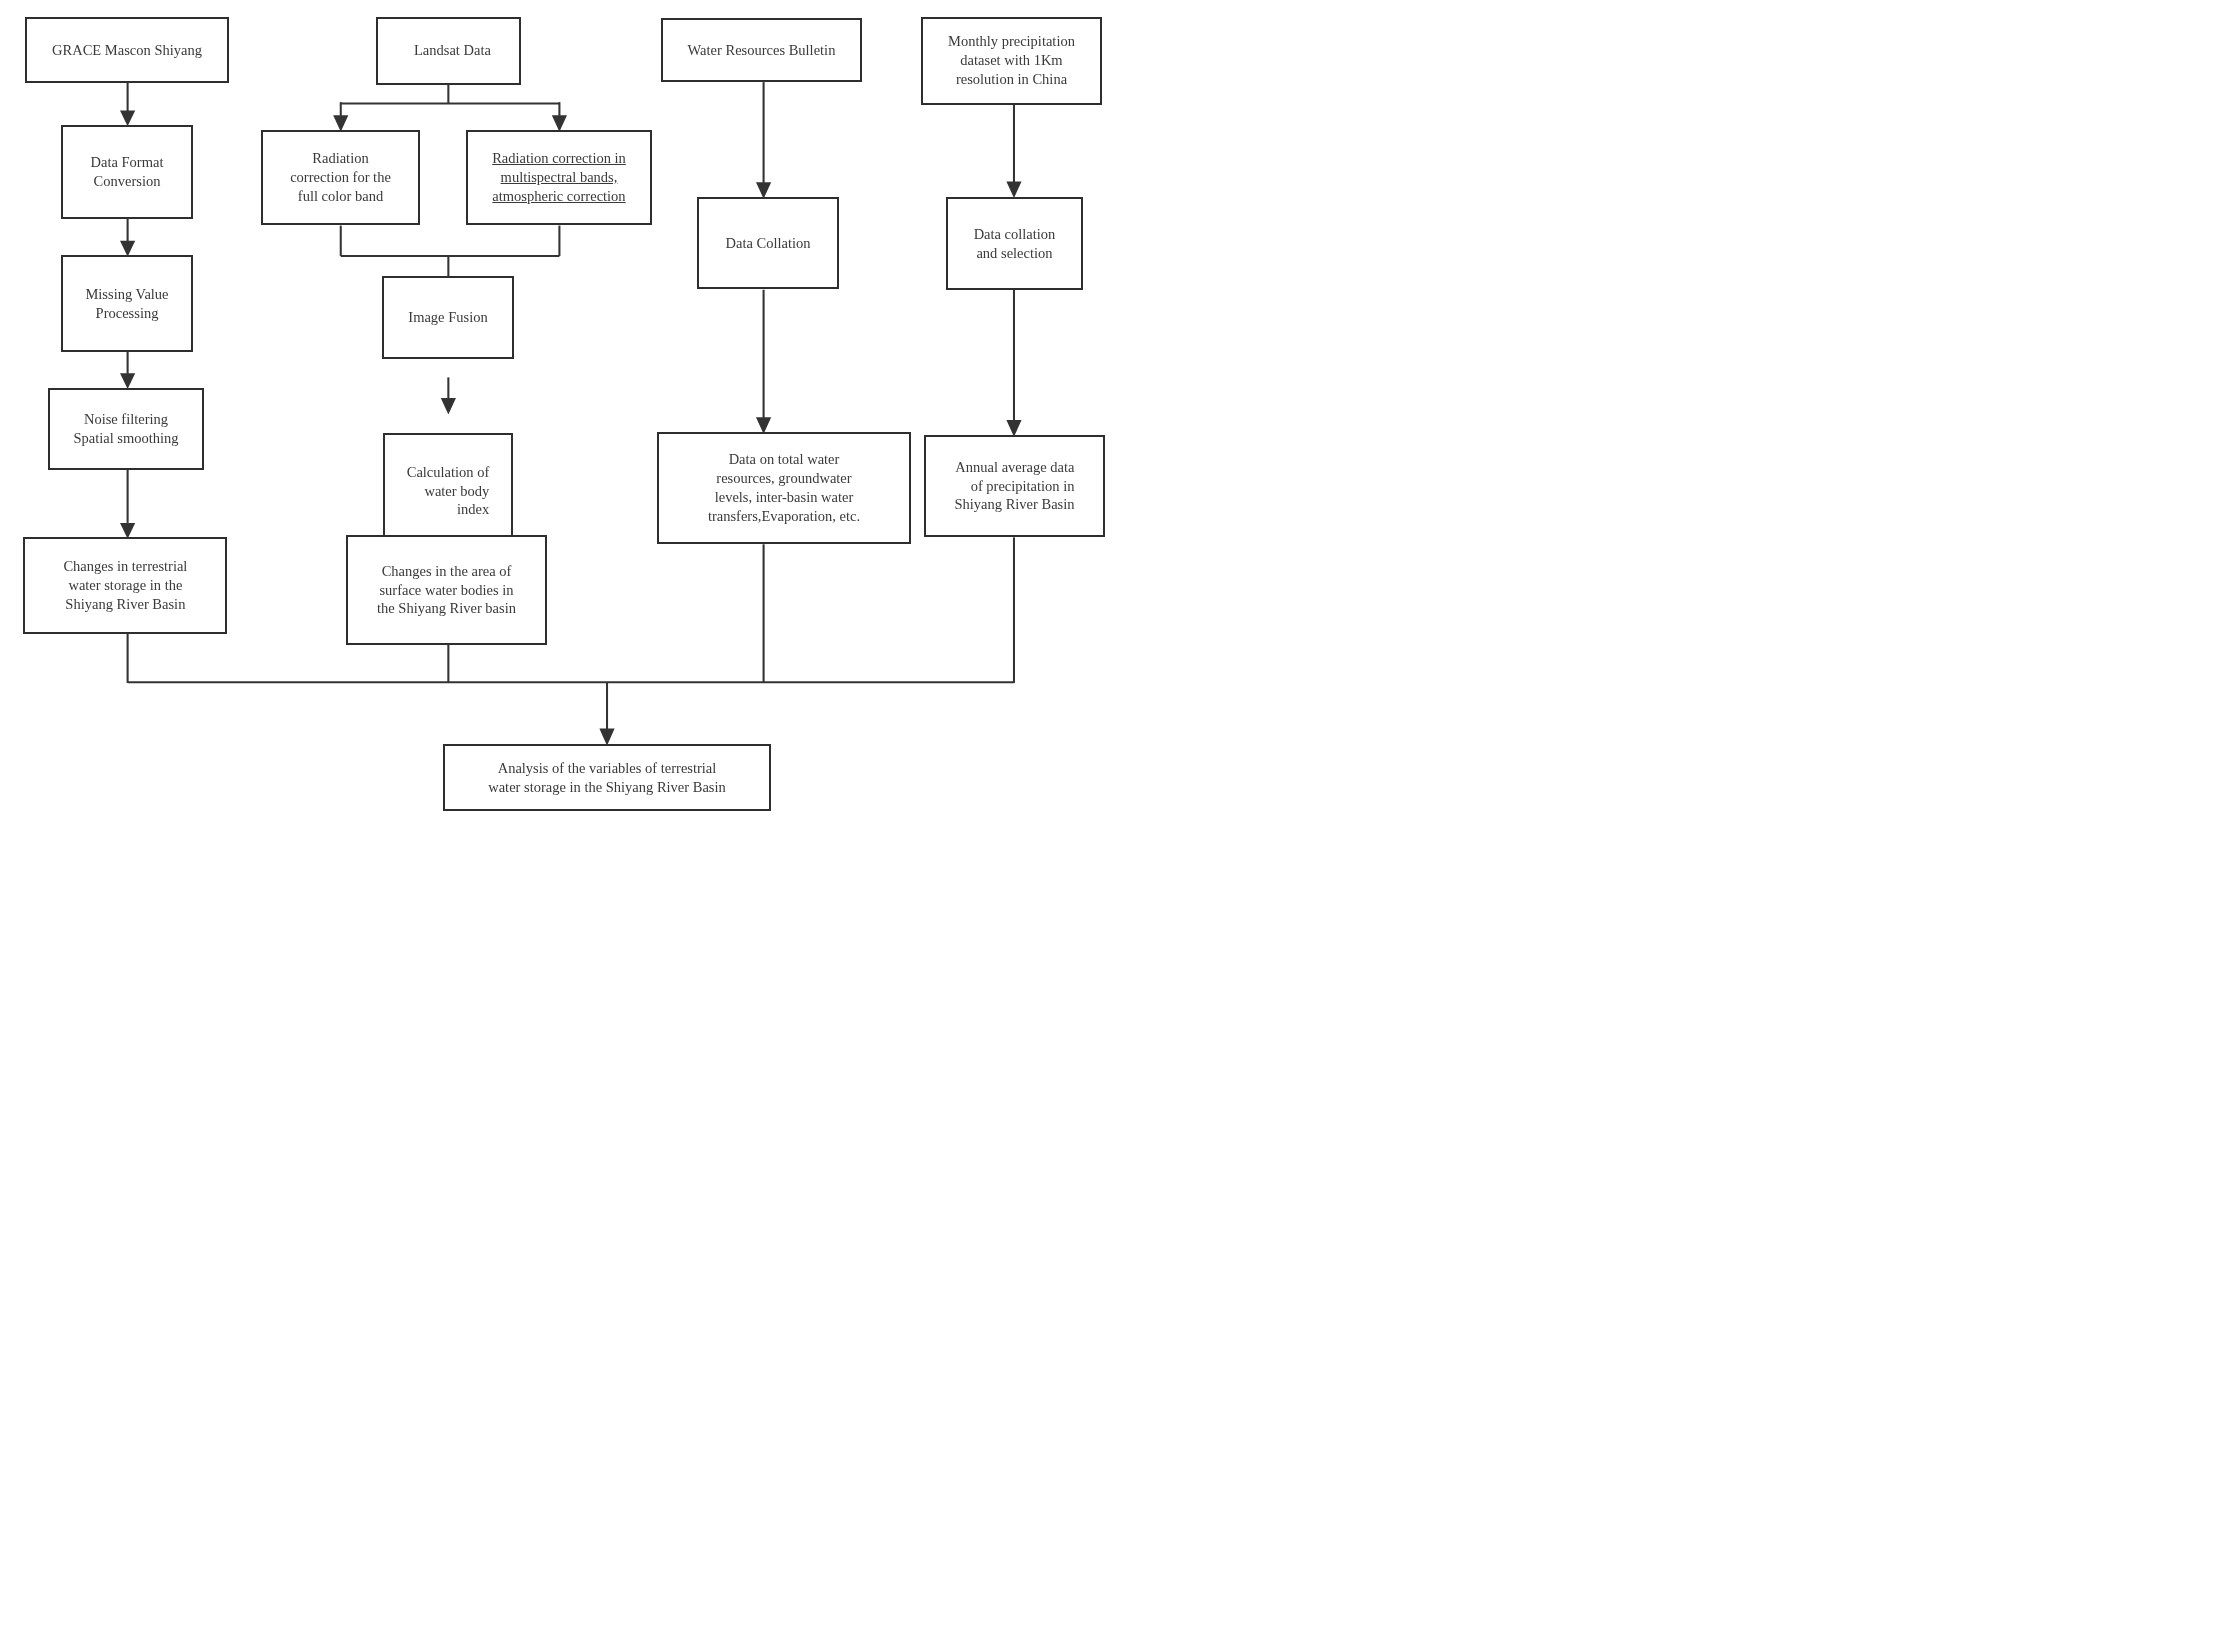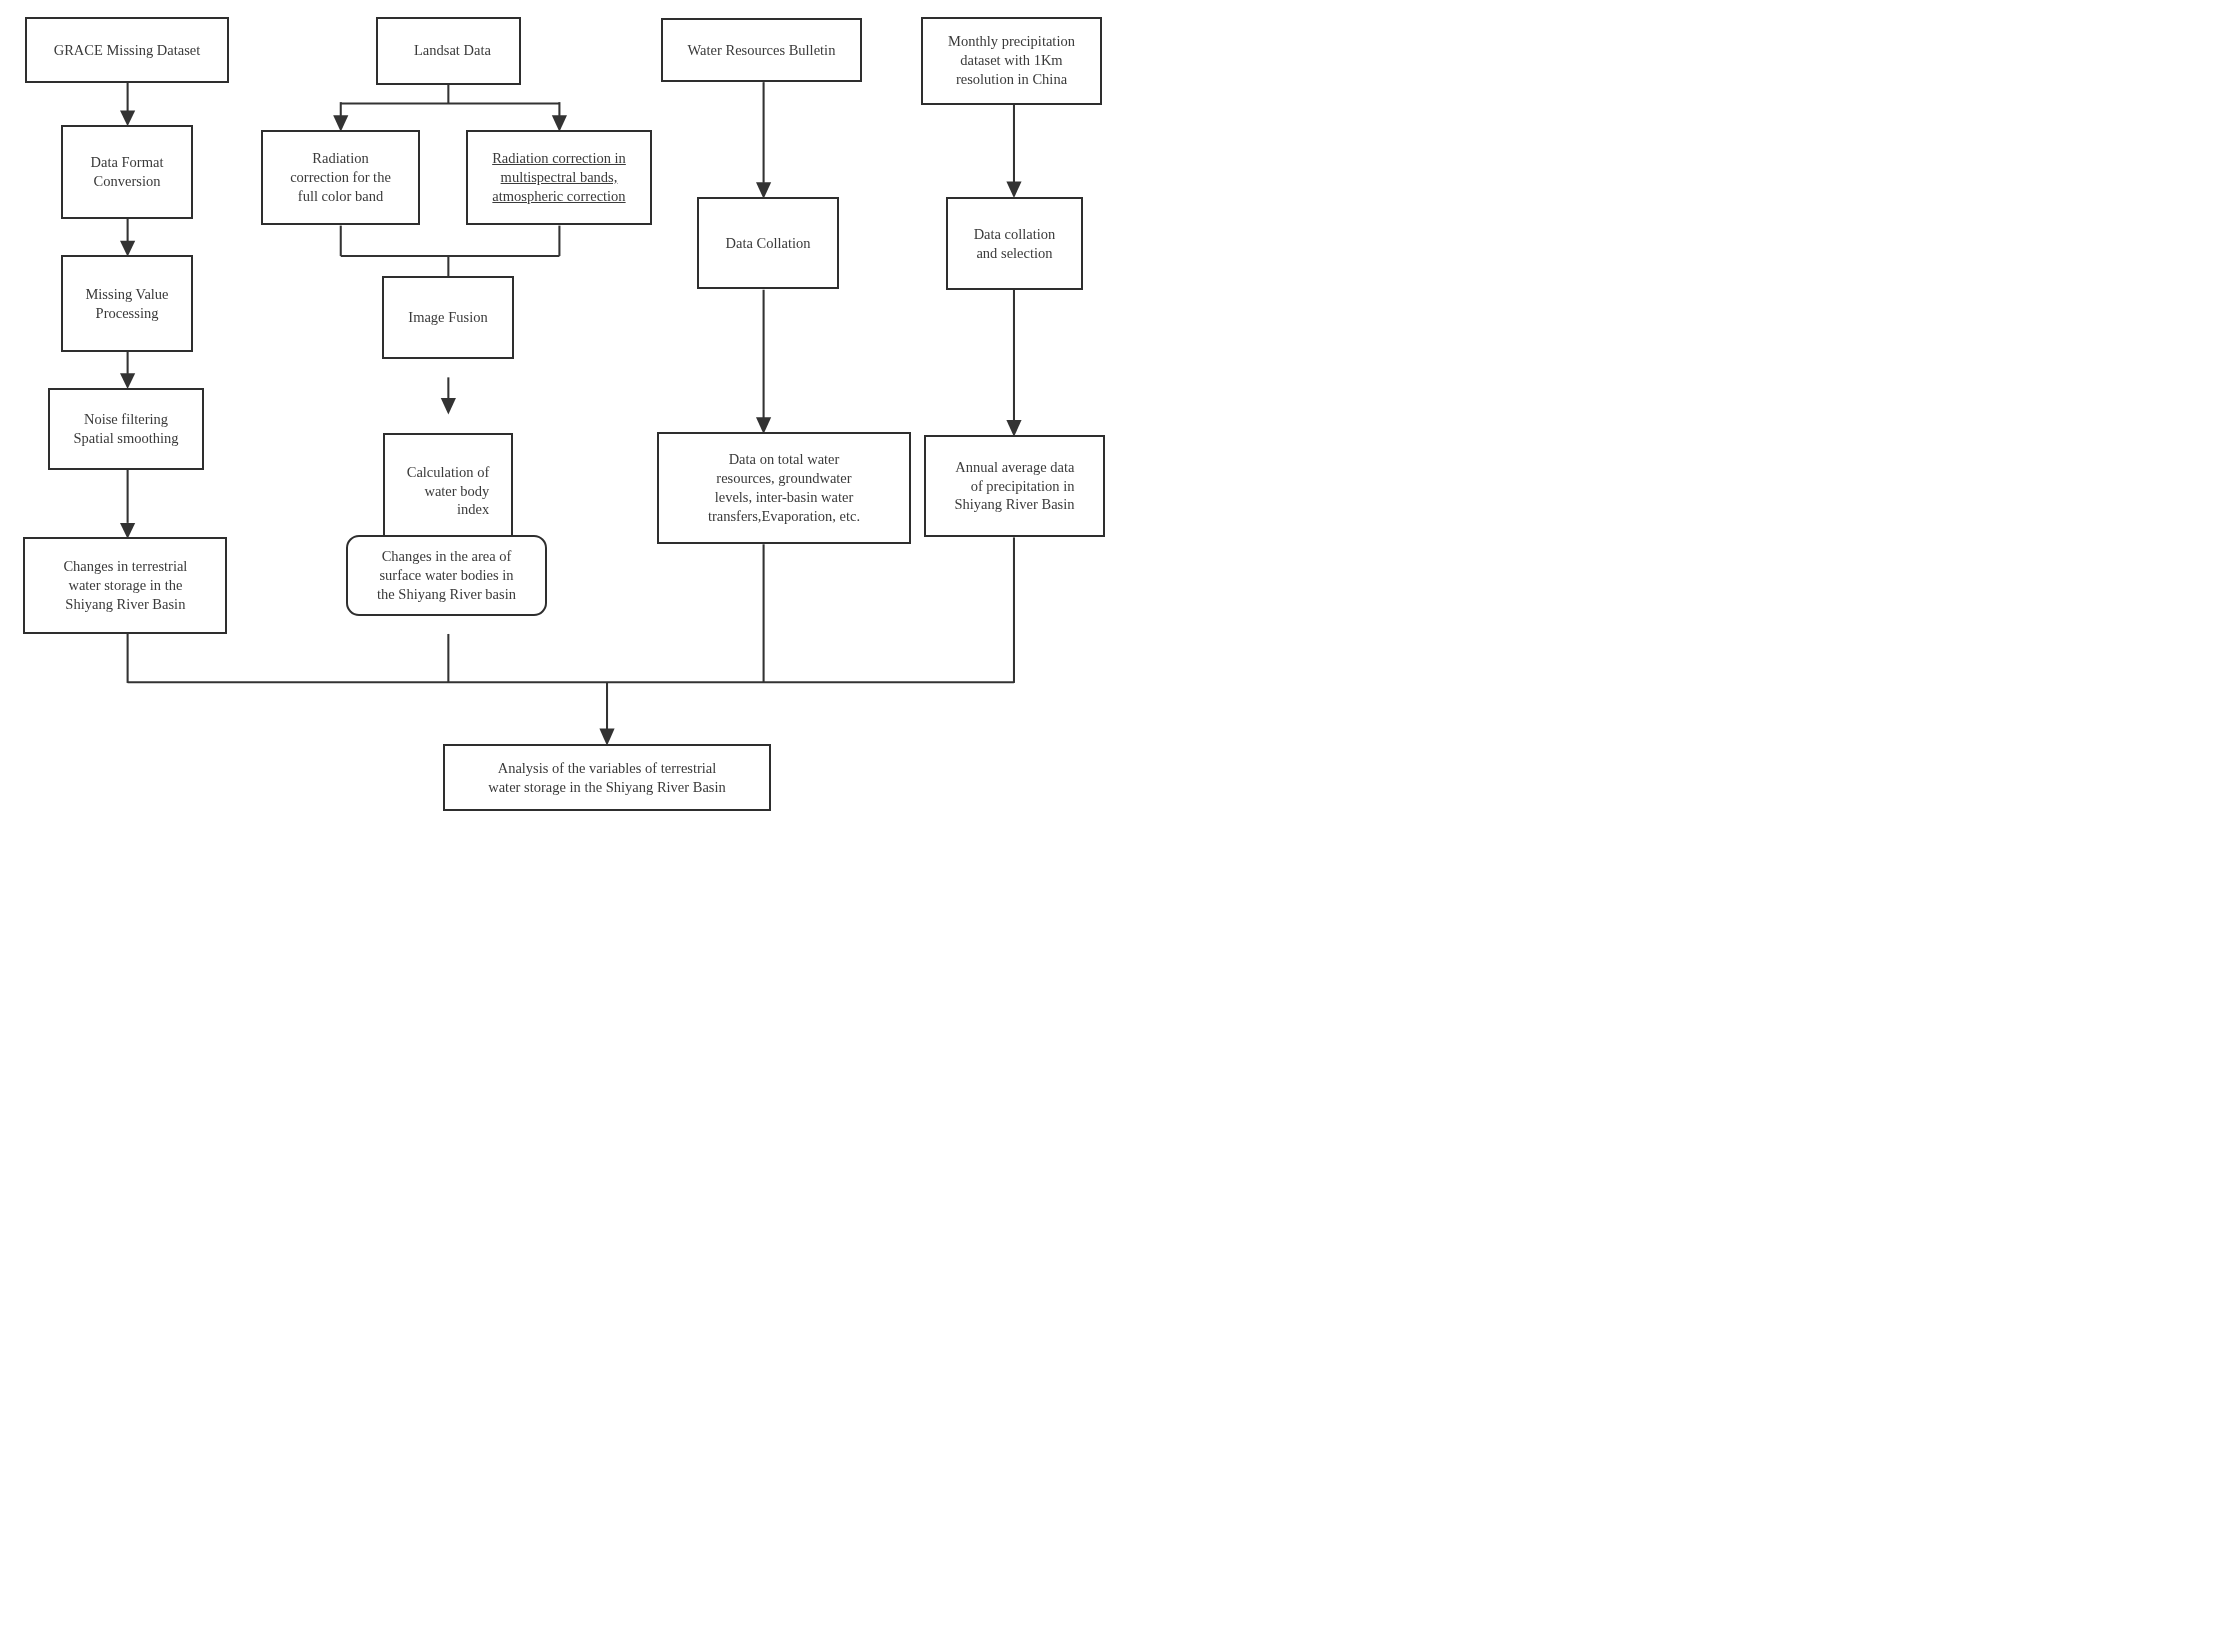--- a/index.html
+++ b/index.html
@@ -36,21 +36,21 @@
   .n-format  {left:61px;  top:125px; width:132px; height:94px;}
   .n-missing {left:61px;  top:255px; width:132px; height:97px;}
   .n-noise   {left:48px;  top:388px; width:156px; height:82px;}
   .n-tws     {left:23.4px;  top:537px; width:204px; height:97px;}
   
   .n-landsat {left:376px; top:16.6px;  width:145px; height:68px;padding-left:12px;}
   .n-radfull {left:261px; top:130px; width:159px; height:95px;}
   .n-radmulti{left:466px; top:130px; width:186px; height:95px;text-decoration:underline;}
   .n-fusion  {left:382px; top:276px; width:132px; height:83px;}
   .n-wbi     {left:383px; top:433px; width:130px; height:116px;text-align:right;}
-  .n-area    {left:346px; top:535px; width:201px; height:81px;border-radius:13px;}
+  .n-area    {left:346px; top:535px; width:201px; height:110px;}
   
   .n-bulletin{left:661px; top:18px;  width:201px; height:64px;}
   .n-collate3{left:697px;top:197px; width:142px; height:92px;}
   .n-totals  {left:657px; top:432px; width:254px; height:112px;}
   
   .n-monthly {left:921px;top:16.6px;  width:181px; height:88px;}
   .n-collate4{left:946px;top:197px; width:137px; height:93px;}
   .n-annual  {left:924px;top:435px; width:181px; height:102px;text-align:right;}
   
   .n-analysis{left:443px; top:744px;width:328px; height:67px;}
@@ -111,21 +111,21 @@
       <line x1="1470" y1="779" x2="1470" y2="990"></line>
     </g>
 
     <g>
       <line x1="185" y1="989" x2="1470" y2="989"></line>
       <line x1="880" y1="989" x2="880" y2="1058"></line>
         <polygon points="880,1081 869,1056 891,1056"></polygon>
     </g>
   </svg>
 
-  <div class="node n-grace">GRACE Missing Dataset</div>
+  <div class="node n-grace">GRACE Mascon Shiyang</div>
   <div class="node n-format">Data Format
 Conversion</div>
   <div class="node n-missing">Missing Value
 Processing</div>
   <div class="node n-noise">Noise filtering
 Spatial smoothing</div>
   <div class="node n-tws">Changes in terrestrial
 water storage in the
 Shiyang River Basin</div>
 

